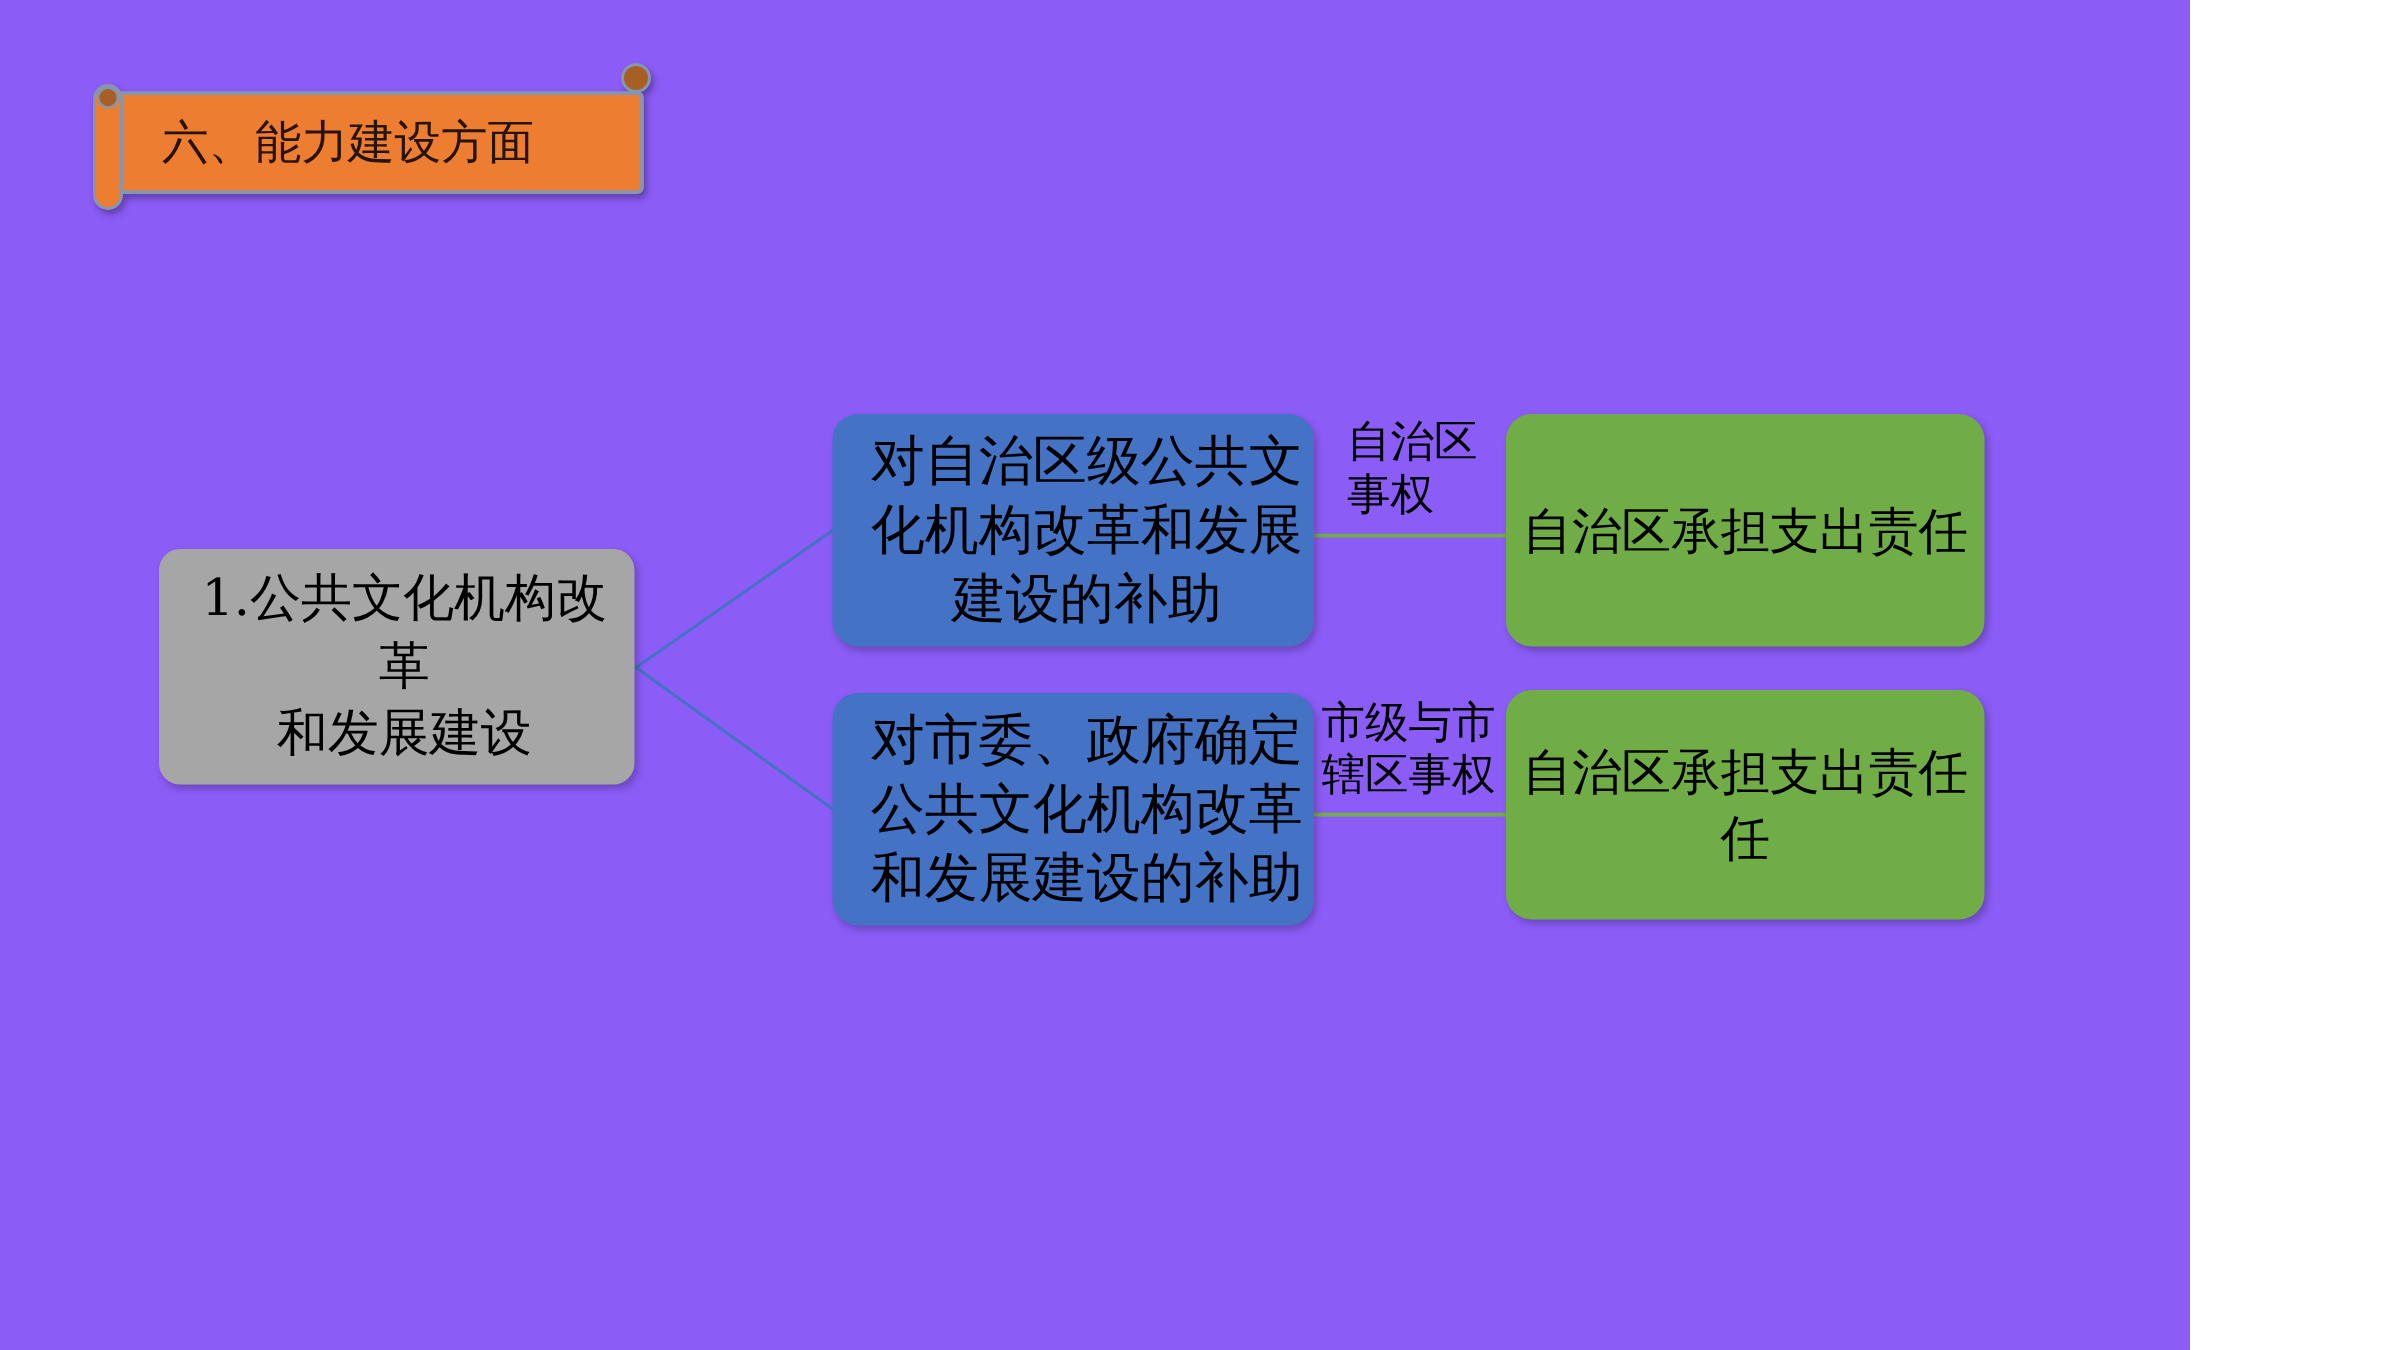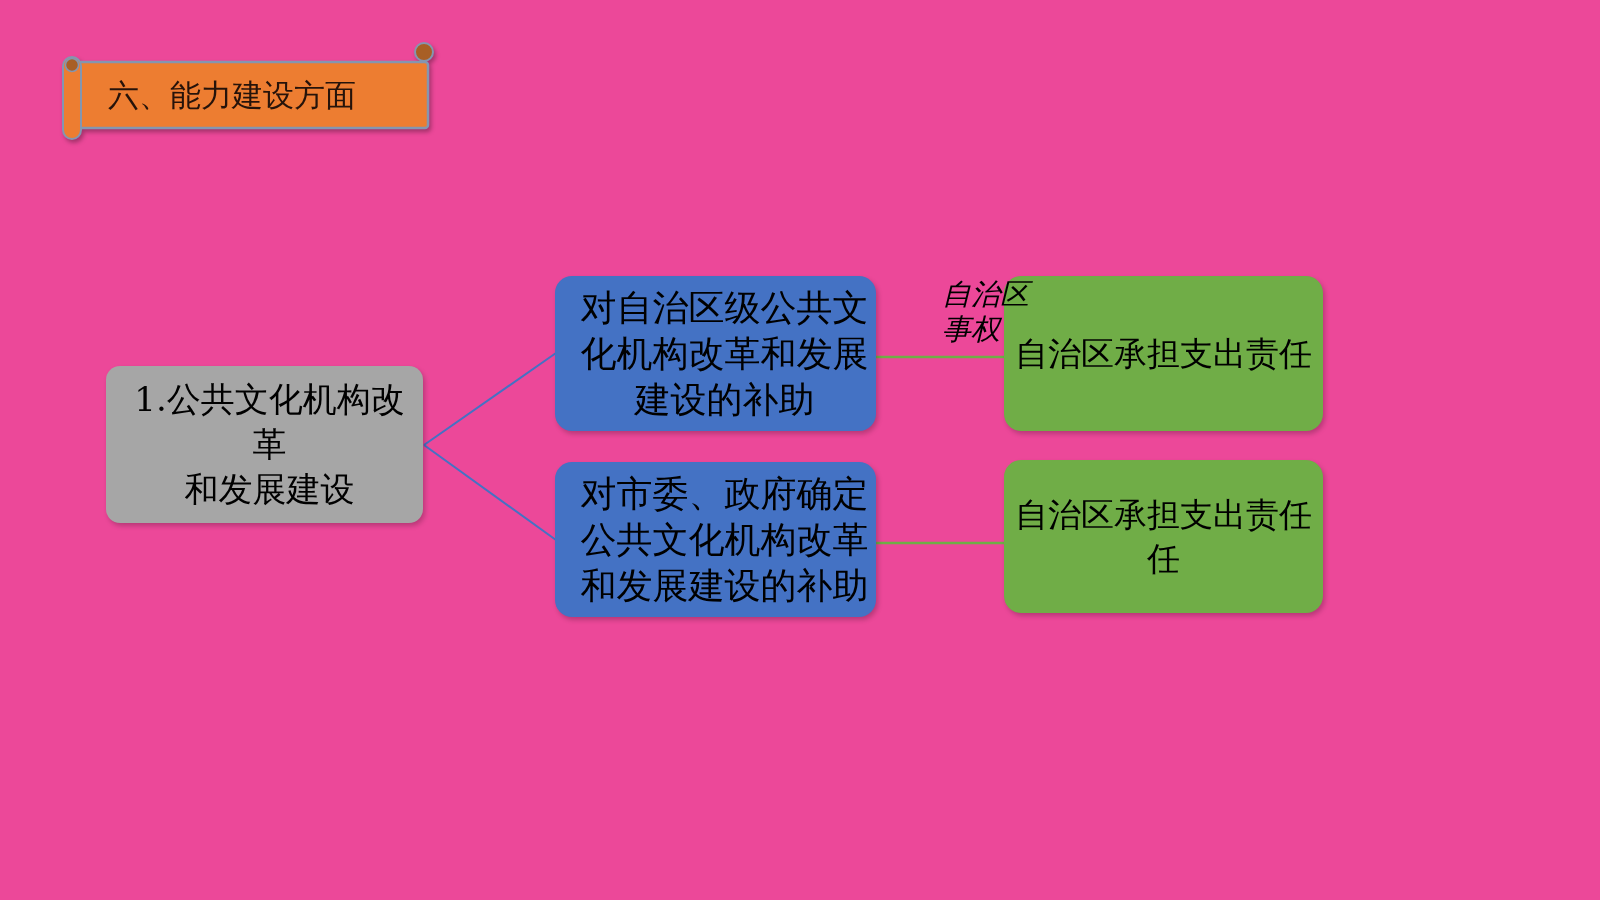--- a/index.html
+++ b/index.html
@@ -1,17 +1,17 @@
 <!DOCTYPE html>
 <html><head>
 <meta charset="utf-8">
 <style>
   html, body { margin: 0; padding: 0; background: #ffffff; }
   body { width: 1600px; height: 900px; font-family: "DejaVu Serif", "Liberation Serif", serif; }
-  .stage { position: relative; width: 1600px; height: 900px; overflow: hidden; background: #ec4899; }
+  .stage { position: relative; width: 1460px; height: 900px; overflow: hidden; background: #8b5cf6; }
 
   svg.connectors { position: absolute; left: 0; top: 0; z-index: 0; }
 
   .node {
     position: absolute;
     display: flex; align-items: center; justify-content: center;
     text-align: center;
     white-space: pre-line;
     color: #000;
     z-index: 1;
@@ -35,21 +35,21 @@
   }
 
   .edge-label {
     position: absolute;
     white-space: pre-line;
     font-size: 29px; line-height: 35px;
     color: #000;
     z-index: 2;
     text-align: left;
   }
-  .edge-label-1 { left: 942px; top: 277px; font-style: italic; }
+  .edge-label-1 { left: 898px; top: 277px; }
   .edge-label-2 { left: 881px; top: 464px; }
 
   svg.banner { position: absolute; left: 50px; top: 36px; z-index: 1;
     filter: drop-shadow(2px 3px 2px rgba(0,0,0,0.30)); }
   .banner-title {
     position: absolute; left: 108px; top: 78px;
     font-size: 31px; line-height: 34px;
     z-index: 2; white-space: pre-line;
   }
 </style>
@@ -79,16 +79,18 @@
   <div class="node node-policy-1" style="background-color: rgb(68, 114, 196); color: rgb(0, 0, 0);">对自治区级公共文
 化机构改革和发展
 建设的补助</div>
   <div class="edge-label edge-label-1">自治区
 事权</div>
   <div class="node node-resp-1" style="background-color: rgb(112, 173, 71); color: rgb(0, 0, 0);">自治区承担支出责任</div>
 
   <div class="node node-policy-2" style="background-color: rgb(68, 114, 196); color: rgb(0, 0, 0);">对市委、政府确定
 公共文化机构改革
 和发展建设的补助</div>
+  <div class="edge-label edge-label-2">市级与市
+辖区事权</div>
   <div class="node node-resp-2" style="background-color: rgb(112, 173, 71); color: rgb(0, 0, 0);">自治区承担支出责任
 任</div>
 
 </div>
 
 </body></html>

